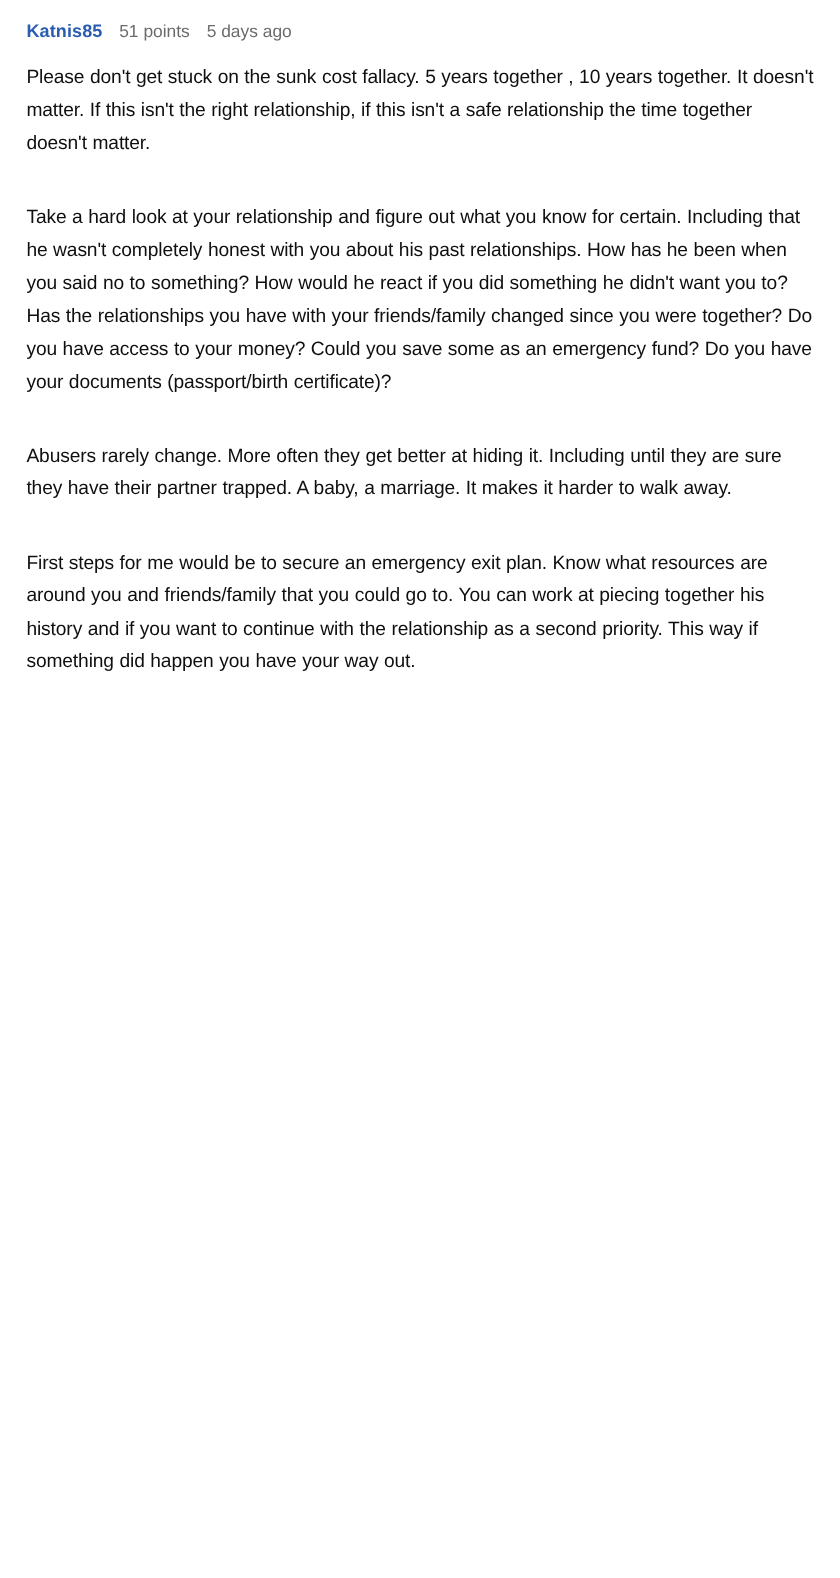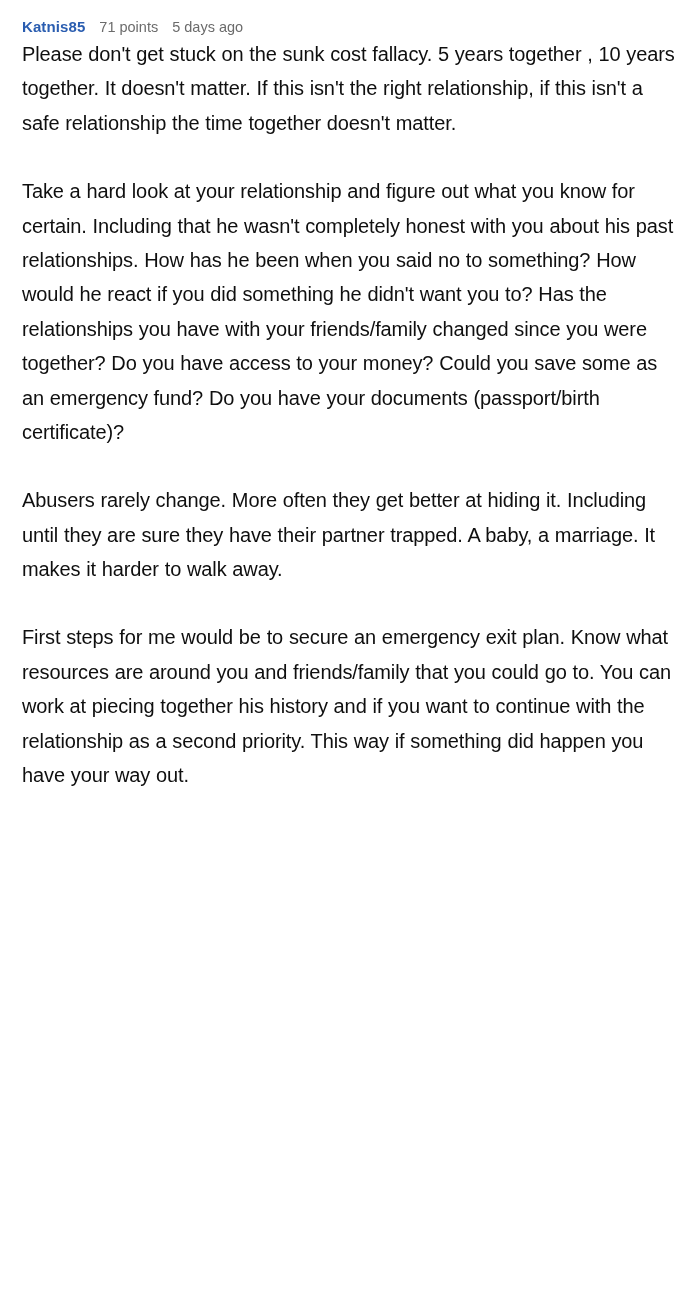--- a/index.html
+++ b/index.html
@@ -16,55 +16,55 @@
   }
   .comment {
     padding: 18px 22px 10px 22px;
     box-sizing: border-box;
     width: 700px;
   }
   .comment-header {
     display: flex;
     align-items: baseline;
     gap: 14px;
-    margin-bottom: 2px;
+    margin-bottom: 16px;
     font-size: 15px;
   }
   .author {
     color: #2a5db0;
     font-weight: bold;
     font-size: 15px;
     letter-spacing: 0.1px;
   }
   .meta {
     color: #6b6b6b;
     font-size: 14.5px;
   }
   .comment-body {
-    font-size: 20px;
+    font-size: 16px;
     line-height: 1.72;
     color: #0f0f0f;
     letter-spacing: -0.1px;
     word-spacing: 0.3px;
   }
   .comment-body p {
     margin: 0 0 34px 0;
   }
   .comment-body p:last-child {
     margin-bottom: 12px;
   }
 </style>
 </head>
 <body>
 
 <div class="comment">
 
   <div class="comment-header">
     <span class="author">Katnis85</span>
-    <span class="meta">71 points</span>
+    <span class="meta">51 points</span>
     <span class="meta">5 days ago</span>
   </div>
 
   <div class="comment-body">
     <p>Please don't get stuck on the sunk cost fallacy. 5 years together , 10 years together. It doesn't matter. If this isn't the right relationship, if this isn't a safe relationship the time together doesn't matter.</p>
     <p>Take a hard look at your relationship and figure out what you know for certain. Including that he wasn't completely honest with you about his past relationships. How has he been when you said no to something? How would he react if you did something he didn't want you to? Has the relationships you have with your friends/family changed since you were together? Do you have access to your money? Could you save some as an emergency fund? Do you have your documents (passport/birth certificate)?</p>
     <p>Abusers rarely change. More often they get better at hiding it. Including until they are sure they have their partner trapped. A baby, a marriage. It makes it harder to walk away.</p>
     <p>First steps for me would be to secure an emergency exit plan. Know what resources are around you and friends/family that you could go to. You can work at piecing together his history and if you want to continue with the relationship as a second priority. This way if something did happen you have your way out.</p>
   </div>
 

